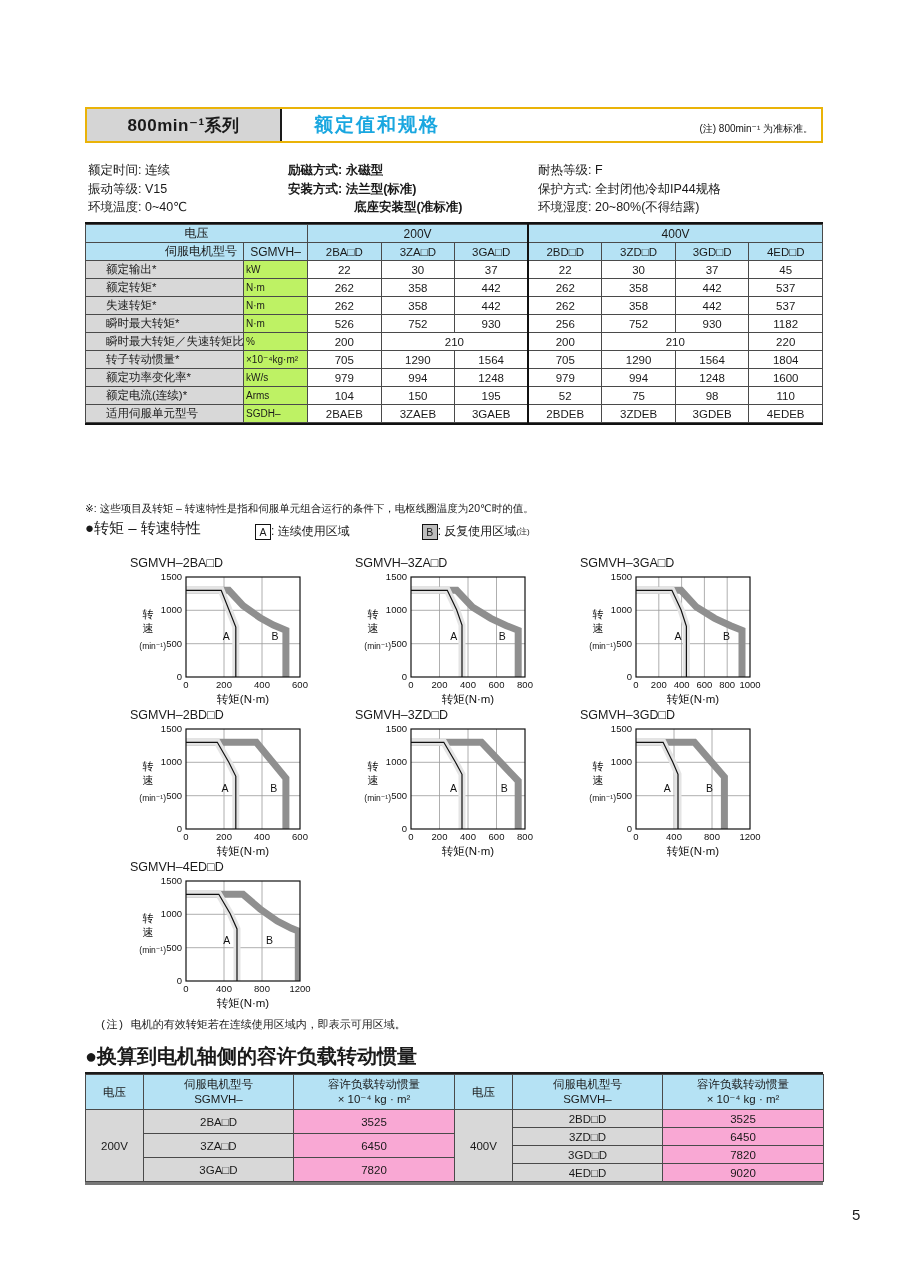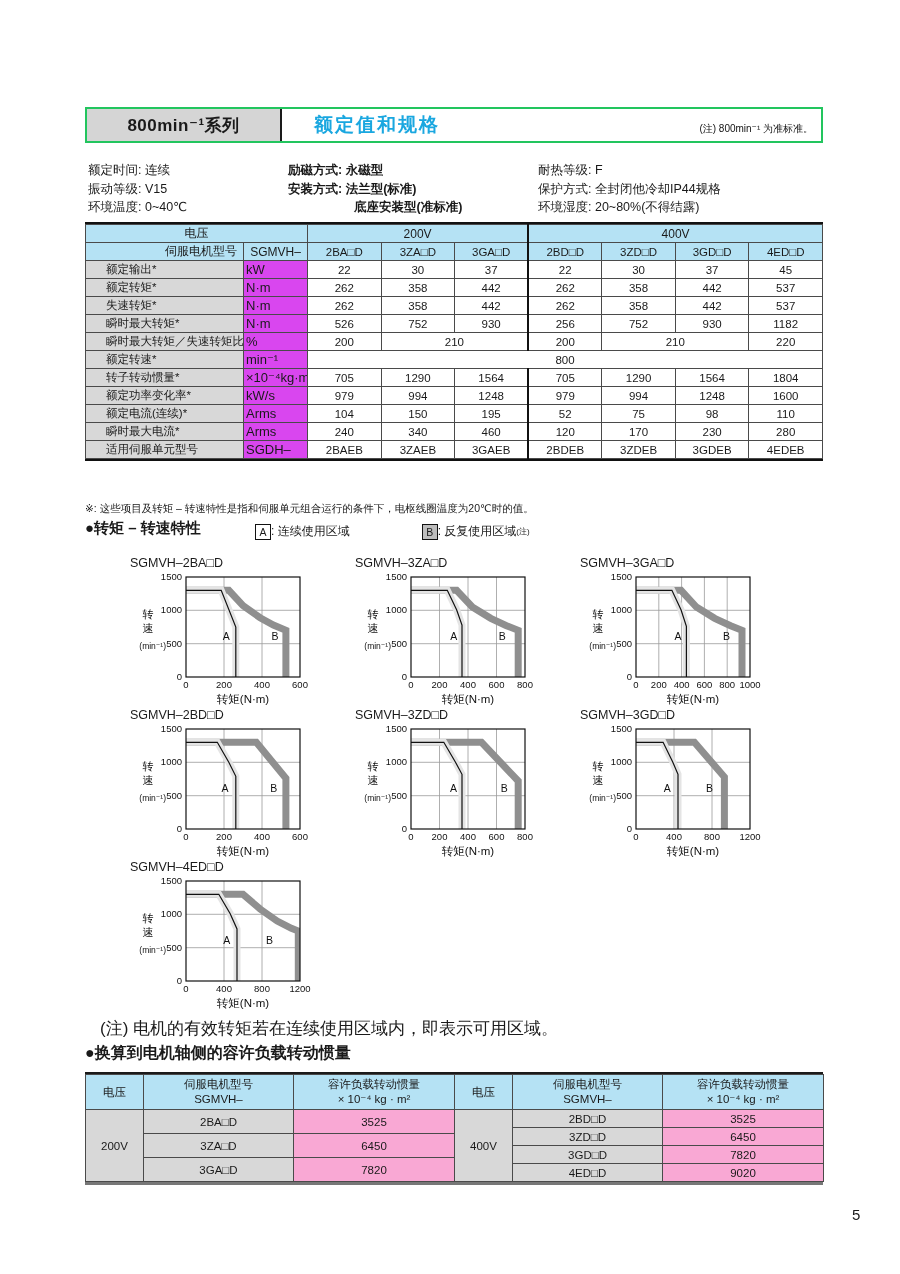--- a/index.html
+++ b/index.html
@@ -1,62 +1,62 @@
 <!DOCTYPE html>
 <html><head>
 <meta charset="utf-8">
 <style>
   html,body{margin:0;padding:0;background:#fff;}
   body{width:900px;height:1274px;font-family:"Liberation Sans","DejaVu Sans",sans-serif;color:#1a1a1a;position:relative;}
   .abs{position:absolute;}
   
-  .hdr{left:85px;top:107px;width:738px;height:36px;border:2px solid #22c55e;box-sizing:border-box;display:flex;background:#fff;}
+  .hdr{left:85px;top:107px;width:738px;height:36px;border:2px solid #eab308;box-sizing:border-box;display:flex;background:#fff;}
   .hdr-series{width:193px;background:#d5d5d5;border-right:2px solid #1a1a1a;display:flex;align-items:center;justify-content:center;font-size:17px;font-weight:bold;letter-spacing:.5px;}
   .hdr-title{flex:1;display:flex;align-items:center;padding-left:32px;color:#1aa7e0;font-size:19px;font-weight:bold;letter-spacing:2px;position:relative;}
   .hdr-note{position:absolute;right:8px;bottom:5px;font-size:10px;color:#111;}
   
   .info-col{top:161px;font-size:12.5px;line-height:18.5px;white-space:nowrap;}
   #info-col0{left:88px;} #info-col1{left:288px;font-weight:bold;} #info-col2{left:538px;}
   #info-col1 div:nth-child(3){padding-left:66px;}
   
   .spec-wrap{left:85px;top:222px;width:738px;border-top:2px solid #111;border-bottom:2px solid #111;box-sizing:border-box;}
   table.spec{border-collapse:collapse;table-layout:fixed;width:738px;font-size:11.5px;}
   .spec th,.spec td{border:1px solid #4a4a4a;height:17px;padding:0 2px;text-align:center;font-weight:normal;overflow:hidden;white-space:nowrap;}
   .spec .hd{background:#b5e2f4;font-size:12px;}
   .spec .model{font-size:11.5px;}
   .spec .lbl{background:#d8d8d8;text-align:left;padding-left:20px;}
-  .spec .unit{background:#d946ef;text-align:left;padding-left:2px;font-size:13px;}
+  .spec .unit{background:#bef264;text-align:left;padding-left:2px;font-size:10px;}
   .spec .val{background:#fff;}
   .spec .gsep{border-left:2px solid #111;}
   .spec .mlab{text-align:right;padding-right:6px;}
   
   .footnote{left:85px;top:502px;font-size:10.5px;}
-  .sec1{left:85px;top:519px;font-size:15px;font-weight:bold;text-align:right;}
+  .sec1{left:85px;top:519px;font-size:15px;font-weight:normal;text-align:right;}
   .legend{left:255px;top:523px;font-size:12px;display:flex;align-items:center;}
   .lgbox{display:inline-block;width:14px;height:14px;border:1.5px solid #111;text-align:center;line-height:14px;font-size:10.5px;background:#fff;}
   .lgbox.b{background:#bdbdbd;margin-left:72px;}
   .lgsup{font-size:8px;}
   
   .chart-row{position:absolute;left:128px;display:flex;gap:33px;}
   #chart-row-0{top:556px;} #chart-row-1{top:708px;} #chart-row-2{top:860px;}
   .chart-block{width:192px;}
   .chart-title{font-size:12.5px;margin:0 0 1px 2px;white-space:nowrap;}
   .chart-svg svg{overflow:visible;display:block;}
   .grid{stroke:#9a9a9a;stroke-width:0.8;}
   .bandB{fill:none;stroke:#8f8f8f;stroke-width:7;}
   .bandA{fill:none;stroke:#e4e4e4;stroke-width:7;}
   .lineA{fill:none;stroke:#111;stroke-width:1.2;}
   .pbox{fill:none;stroke:#111;stroke-width:1.2;}
   .tick{font-size:9.5px;fill:#111;}
   .abl{font-size:10.5px;fill:#111;}
   .yl{font-size:11px;fill:#111;}
   .ylu{font-size:8.5px;fill:#111;}
   .xl{font-size:11.5px;fill:#111;}
-  .chart-note{left:100px;top:1017px;font-size:17px;}
-  .sec2{left:85px;top:1043px;font-size:16px;font-weight:bold;text-align:right;}
+  .chart-note{left:100px;top:1017px;font-size:11px;font-family:Liberation Mono, monospace;}
+  .sec2{left:85px;top:1043px;font-size:20px;font-weight:bold;text-align:right;}
   
   .inertia{left:85px;top:1072px;width:738px;display:flex;border-top:2px solid #1a1a1a;border-bottom:3px solid #777;box-sizing:border-box;}
   .inertia table{border-collapse:collapse;width:369px;table-layout:fixed;font-size:11.5px;}
   .inertia th,.inertia td{border:1px solid #4a4a4a;text-align:center;padding:0;overflow:hidden;white-space:nowrap;}
   .inertia th{background:#b5e2f4;font-weight:normal;height:34px;}
   .inertia th div{line-height:15px;}
   #inertia-right-table{margin-left:-1px;}
   .rowsL td{height:23px;} .rowsR td{height:17px;}
   .vcell,.mcell{background:#d8d8d8;}
   .icell{background:#f9a8d4;}
@@ -162,25 +162,20 @@
           <tr>
             <td class="lbl">瞬时最大转矩／失速转矩比*</td>
             <td class="unit">%</td>
             <td class="val" colspan="1">200</td>
             <td class="val" colspan="2">210</td>
             <td class="val gsep" colspan="1">200</td>
             <td class="val" colspan="2">210</td>
             <td class="val" colspan="1">220</td>
           </tr>
           <tr>
-            <td class="lbl">额定转速*</td>
-            <td class="unit">min⁻¹</td>
-            <td class="val" colspan="7">800</td>
-          </tr>
-          <tr>
             <td class="lbl">转子转动惯量*</td>
             <td class="unit">×10⁻⁴kg·m²</td>
             <td class="val" colspan="1">705</td>
             <td class="val" colspan="1">1290</td>
             <td class="val" colspan="1">1564</td>
             <td class="val gsep" colspan="1">705</td>
             <td class="val" colspan="1">1290</td>
             <td class="val" colspan="1">1564</td>
             <td class="val" colspan="1">1804</td>
           </tr>
@@ -198,31 +193,20 @@
           <tr>
             <td class="lbl">额定电流(连续)*</td>
             <td class="unit">Arms</td>
             <td class="val" colspan="1">104</td>
             <td class="val" colspan="1">150</td>
             <td class="val" colspan="1">195</td>
             <td class="val gsep" colspan="1">52</td>
             <td class="val" colspan="1">75</td>
             <td class="val" colspan="1">98</td>
             <td class="val" colspan="1">110</td>
-          </tr>
-          <tr>
-            <td class="lbl">瞬时最大电流*</td>
-            <td class="unit">Arms</td>
-            <td class="val" colspan="1">240</td>
-            <td class="val" colspan="1">340</td>
-            <td class="val" colspan="1">460</td>
-            <td class="val gsep" colspan="1">120</td>
-            <td class="val" colspan="1">170</td>
-            <td class="val" colspan="1">230</td>
-            <td class="val" colspan="1">280</td>
           </tr>
           <tr>
             <td class="lbl">适用伺服单元型号</td>
             <td class="unit">SGDH–</td>
             <td class="val" colspan="1">2BAEB</td>
             <td class="val" colspan="1">3ZAEB</td>
             <td class="val" colspan="1">3GAEB</td>
             <td class="val gsep" colspan="1">2BDEB</td>
             <td class="val" colspan="1">3ZDEB</td>
             <td class="val" colspan="1">3GDEB</td>

